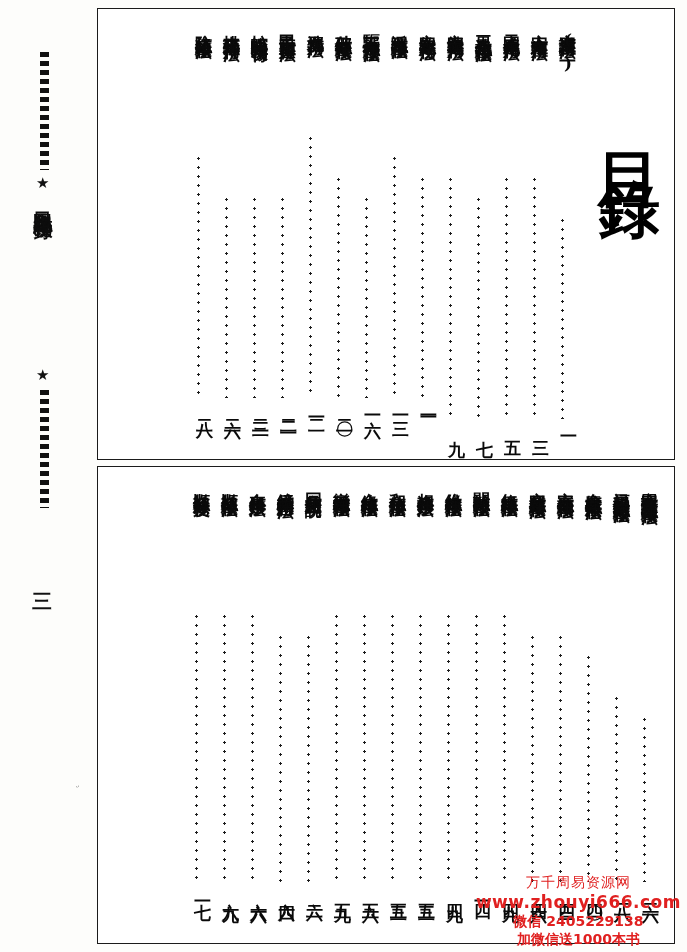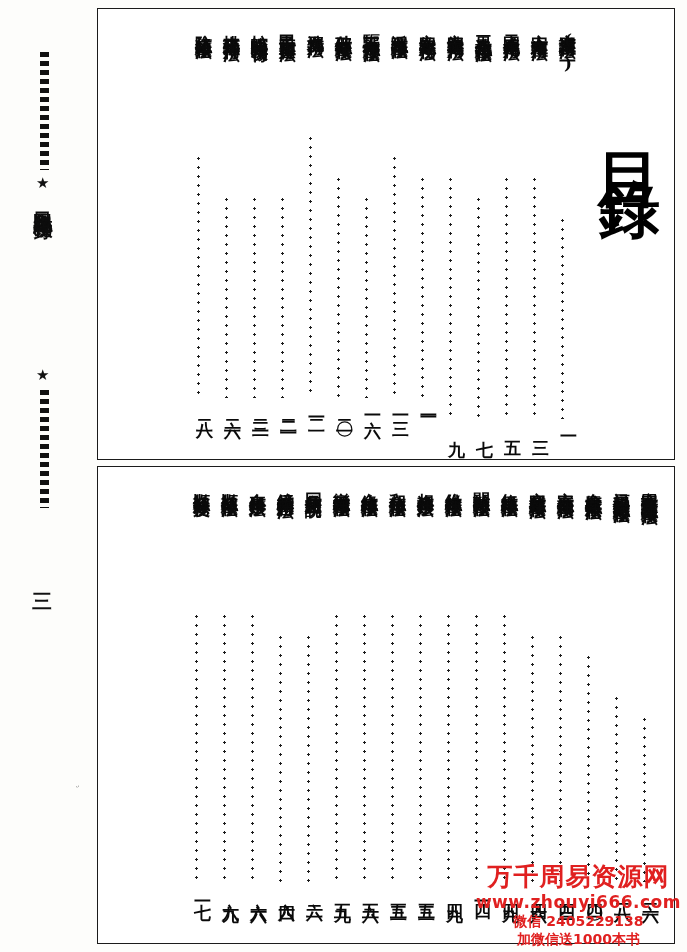--- a/index.html
+++ b/index.html
@@ -179,21 +179,21 @@
   .watermark {
     position: absolute;
     right: 6px;
     bottom: 4px;
     text-align: center;
     color: #e02020;
     font-family: "DejaVu Sans", "Liberation Sans", sans-serif;
     line-height: 1.25;
     z-index: 5;
   }
-  .wm-1 { font-size: 25px; font-weight: bold; letter-spacing: 1px; }
+  .wm-1 { font-size: 14px; font-weight: normal; letter-spacing: 1px; }
   .wm-2 { font-size: 17px; font-weight: bold; letter-spacing: 0.5px; }
   .wm-3 { font-size: 14px; font-weight: bold; }
   .wm-4 { font-size: 14px; font-weight: bold; }
 </style>
 </head>
 <body>
 
 <div class="page">
 
   <div class="spine">

